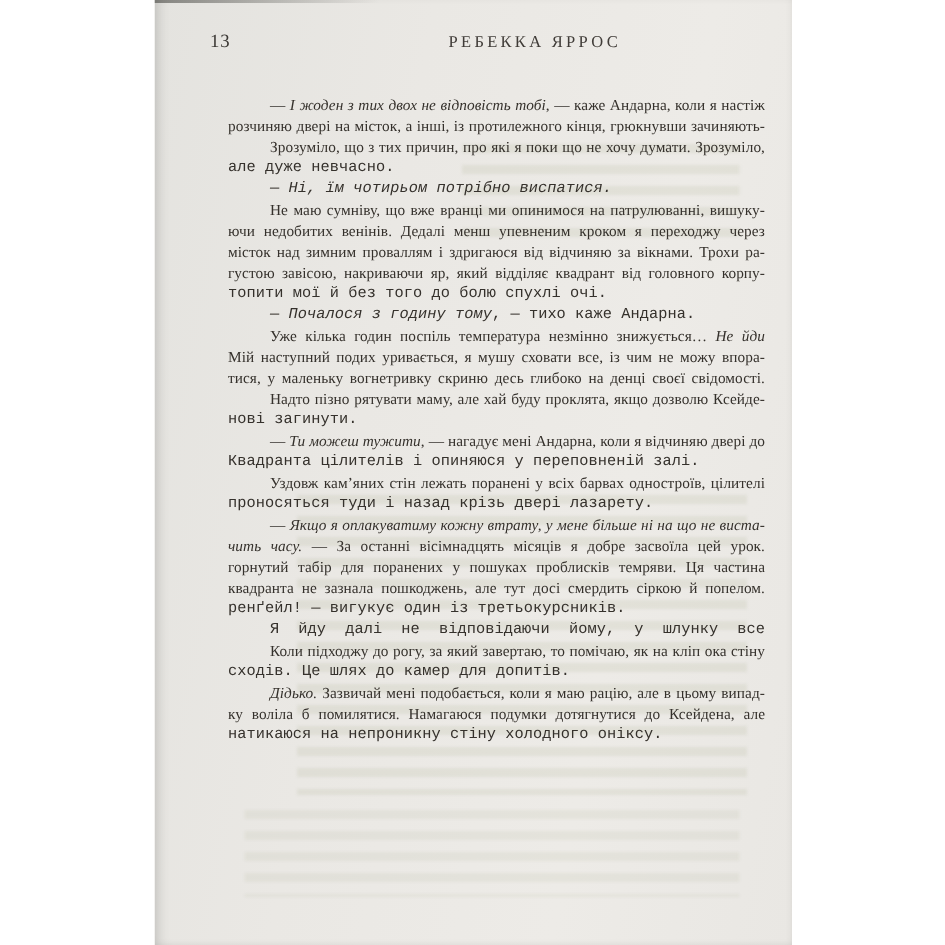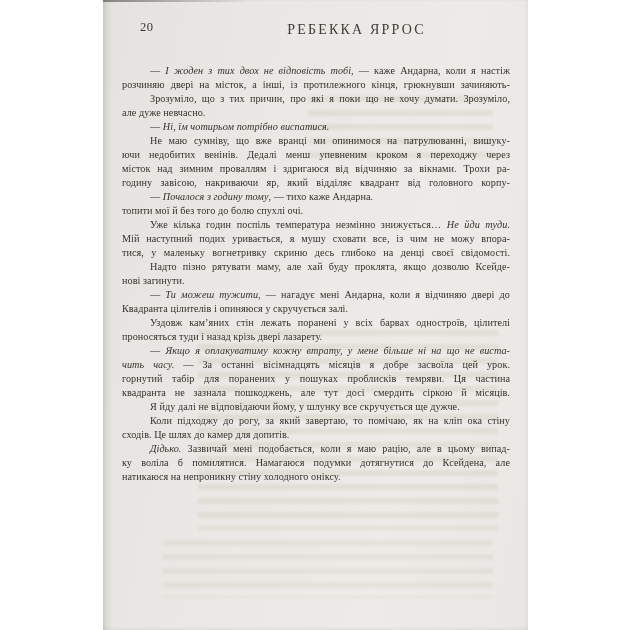--- a/index.html
+++ b/index.html
@@ -47,83 +47,85 @@
     left: 37px; top: 20px;
     font-size: 12.5px;
     color: #3a3733;
     letter-spacing: 0.5px;
   }
   .running-header {
     position: absolute;
     left: 0; top: 22px; width: 100%;
     text-align: center;
     transform: translateX(41px);
-    font-size: 14px;
+    font-size: 11px;
     letter-spacing: 2.2px;
     color: #403c38;
   }
   .body-text {
     position: absolute;
     left: 19px; top: 64px;
     width: 388px;
     color: #35312c;
   }
   .line {
     height: 14px;
     line-height: 14px;
     font-size: 10.2px;
     letter-spacing: 0.05px;
     text-align: justify;
     text-align-last: justify;
     overflow: hidden;
     white-space: normal;
+    margin-left: 30px;
   }
   .line.indent { padding-left: 28px; }
-  .line.endline { text-align-last: left; }
+  .line.endline { text-align-last: left; font-family: Liberation Mono, monospace; }
   .line i { font-style: italic; }
 </style>
 </head>
 <body>
 
 <div class="canvas">
   <div class="book-page">
     <div class="top-edge-shadow"></div>
     <div class="bleed bleed-b"></div>
     <div class="bleed bleed-a"></div>
     <div class="bleed bleed-c"></div>
 
-    <div class="page-number">20</div>
+    <div class="page-number">13</div>
 
     <div class="running-header">РЕБЕККА ЯРРОС</div>
 
     <div class="body-text">
         <div class="line indent"><span>— </span><i>І жоден з тих двох не відповість тобі</i><span>, — каже Андарна, коли я настіж</span></div>
         <div class="line"><span>розчиняю двері на місток, а інші, із протилежного кінця, грюкнувши зачиняють-</span></div>
         <div class="line indent"><span>Зрозуміло, що з тих причин, про які я поки що не хочу думати. Зрозуміло,</span></div>
         <div class="line endline"><span>але дуже невчасно.</span></div>
         <div class="line indent endline"><span>— </span><i>Ні, їм чотирьом потрібно виспатися.</i></div>
         <div class="line indent"><span>Не маю сумніву, що вже вранці ми опинимося на патрулюванні, вишуку-</span></div>
         <div class="line"><span>ючи недобитих венінів. Дедалі менш упевненим кроком я переходжу через</span></div>
         <div class="line"><span>місток над зимним проваллям і здригаюся від відчиняю за вікнами. Трохи ра-</span></div>
-        <div class="line"><span>годину завісою, накриваючи яр, який відділяє квадрант від головного корпу-</span></div>
+        <div class="line"><span>густою завісою, накриваючи яр, який відділяє квадрант від головного корпу-</span></div>
+        <div class="line endline"><span>топити мої й без того до болю спухлі очі.</span></div>
         <div class="line indent endline"><span>— </span><i>Почалося з годину тому</i><span>, — тихо каже Андарна.</span></div>
-        <div class="line endline"><span>топити мої й без того до болю спухлі очі.</span></div>
         <div class="line indent"><span>Уже кілька годин поспіль температура незмінно знижується… </span><i>Не йди туди.</i></div>
         <div class="line"><span>Мій наступний подих уривається, я мушу сховати все, із чим не можу впора-</span></div>
         <div class="line"><span>тися, у маленьку вогнетривку скриню десь глибоко на денці своєї свідомості.</span></div>
         <div class="line indent"><span>Надто пізно рятувати маму, але хай буду проклята, якщо дозволю Ксейде-</span></div>
         <div class="line endline"><span>нові загинути.</span></div>
         <div class="line indent"><span>— </span><i>Ти можеш тужити</i><span>, — нагадує мені Андарна, коли я відчиняю двері до</span></div>
-        <div class="line endline"><span>Квадранта цілителів і опиняюся у скручується залі.</span></div>
+        <div class="line endline"><span>Квадранта цілителів і опиняюся у переповненій залі.</span></div>
         <div class="line indent"><span>Уздовж кам’яних стін лежать поранені у всіх барвах одностроїв, цілителі</span></div>
         <div class="line endline"><span>проносяться туди і назад крізь двері лазарету.</span></div>
         <div class="line indent"><span>— </span><i>Якщо я оплакуватиму кожну втрату, у мене більше ні на що не виста-</i></div>
         <div class="line"><i>чить часу.</i><span> — За останні вісімнадцять місяців я добре засвоїла цей урок.</span></div>
         <div class="line"><span>горнутий табір для поранених у пошуках проблисків темряви. Ця частина</span></div>
-        <div class="line"><span>квадранта не зазнала пошкоджень, але тут досі смердить сіркою й місяців.</span></div>
+        <div class="line"><span>квадранта не зазнала пошкоджень, але тут досі смердить сіркою й попелом.</span></div>
+        <div class="line endline"><span>ренґейл! — вигукує один із третьокурсників.</span></div>
         <div class="line indent endline"><span>Я йду далі не відповідаючи йому, у шлунку все скручується ще дужче.</span></div>
         <div class="line indent"><span>Коли підходжу до рогу, за який завертаю, то помічаю, як на кліп ока стіну</span></div>
         <div class="line endline"><span>сходів. Це шлях до камер для допитів.</span></div>
         <div class="line indent"><i>Дідько.</i><span> Зазвичай мені подобається, коли я маю рацію, але в цьому випад-</span></div>
         <div class="line"><span>ку воліла б помилятися. Намагаюся подумки дотягнутися до Ксейдена, але</span></div>
         <div class="line endline"><span>натикаюся на непроникну стіну холодного оніксу.</span></div>
       </div>
   </div>
 </div>
 

